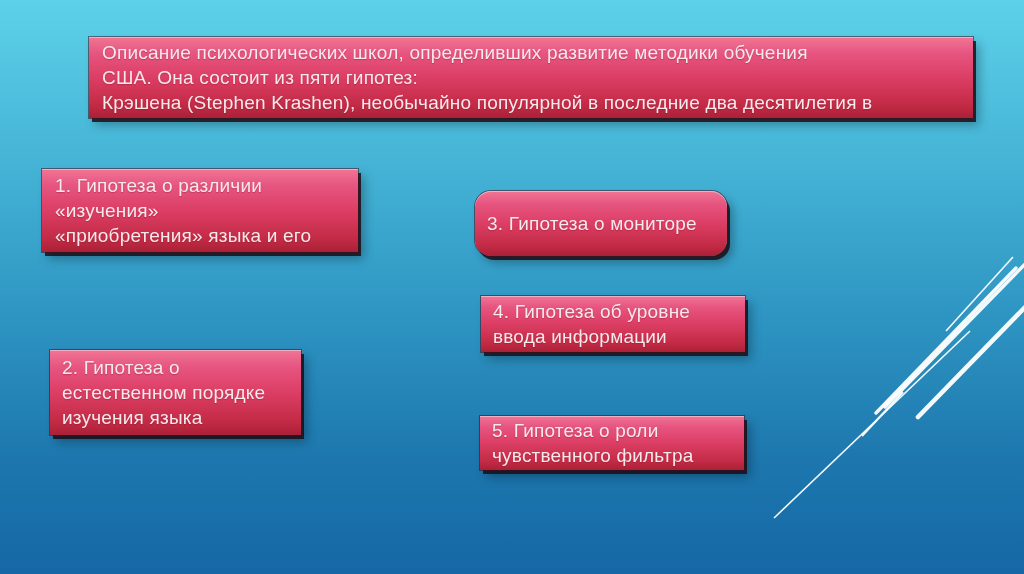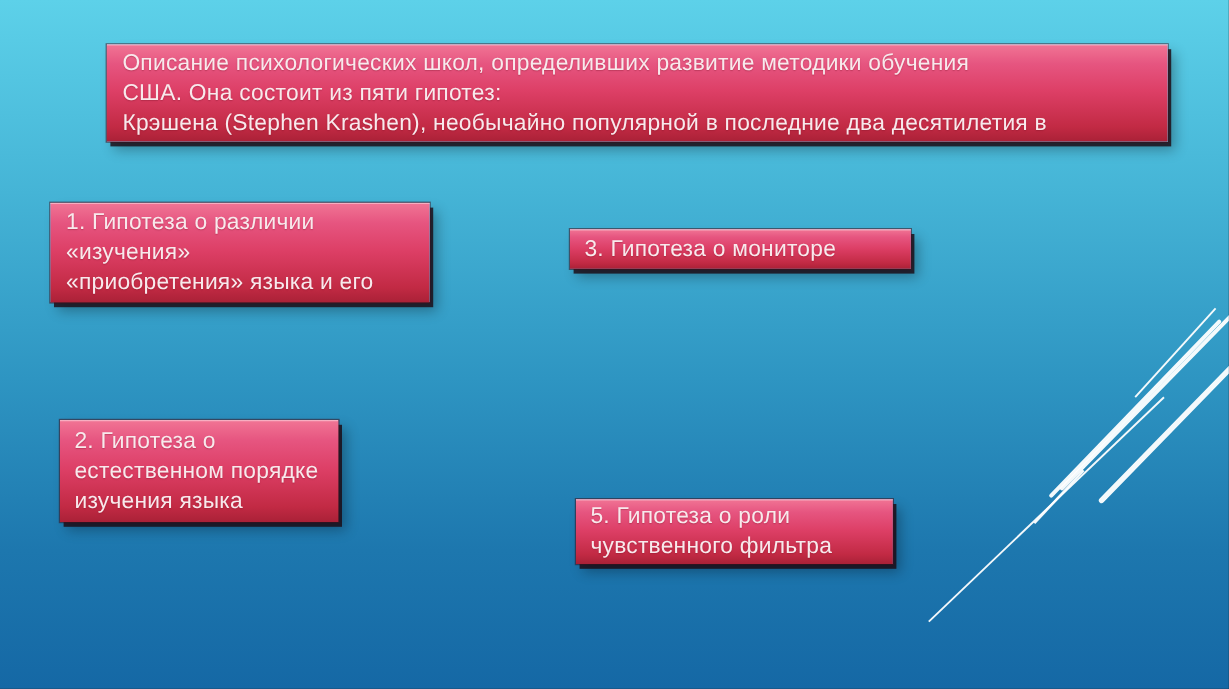--- a/index.html
+++ b/index.html
@@ -31,22 +31,22 @@
     text-shadow:0 1px 1px rgba(120,20,40,0.35);
     box-shadow:
       inset 0 1px 0 rgba(255,255,255,0.42),
       0 0 0 1px rgba(62,16,28,0.55),
       3px 4px 0 rgba(28,10,18,0.82),
       6px 7px 10px rgba(0,0,0,0.30);
   }
   .pbox .tline{white-space:nowrap;}
   .intro-box{left:45px;top:37px;width:884px;padding:3px 13px;margin-left:44px;}
   .hyp-1{left:42px;top:169px;width:316px;padding:4px 13px;}
-  .hyp-2{left:50px;top:350px;width:232px;padding:5px 12px;}
-  .hyp-3{left:475px;top:191px;width:284px;padding:4px 12px;}
+  .hyp-2{left:50px;top:350px;width:251px;padding:5px 12px;}
+  .hyp-3{left:475px;top:191px;width:252px;padding:20px 12px;border-radius:16px;}
   .hyp-4{left:481px;top:296px;width:264px;padding:3px 12px;}
   .hyp-5{left:480px;top:416px;width:264px;padding:2px 12px;}
 </style>
 </head>
 <body>
 
 <div class="slide">
 
   <svg class="deco-lines" viewBox="0 0 1024 574">
     <g stroke="#ffffff" stroke-opacity="0.95" fill="none">
@@ -74,19 +74,23 @@
   <div class="pbox hyp-2">
     <div class="tline">2. Гипотеза о</div>
     <div class="tline">естественном порядке</div>
     <div class="tline">изучения языка</div>
   </div>
 
   <div class="pbox hyp-3">
     <div class="tline">3. Гипотеза о мониторе</div>
   </div>
 
+  <div class="pbox hyp-4">
+    <div class="tline">4. Гипотеза об уровне</div>
+    <div class="tline">ввода информации</div>
+  </div>
 
   <div class="pbox hyp-5">
     <div class="tline">5. Гипотеза о роли</div>
     <div class="tline">чувственного фильтра</div>
   </div>
 
 </div>
 
 </body></html>

